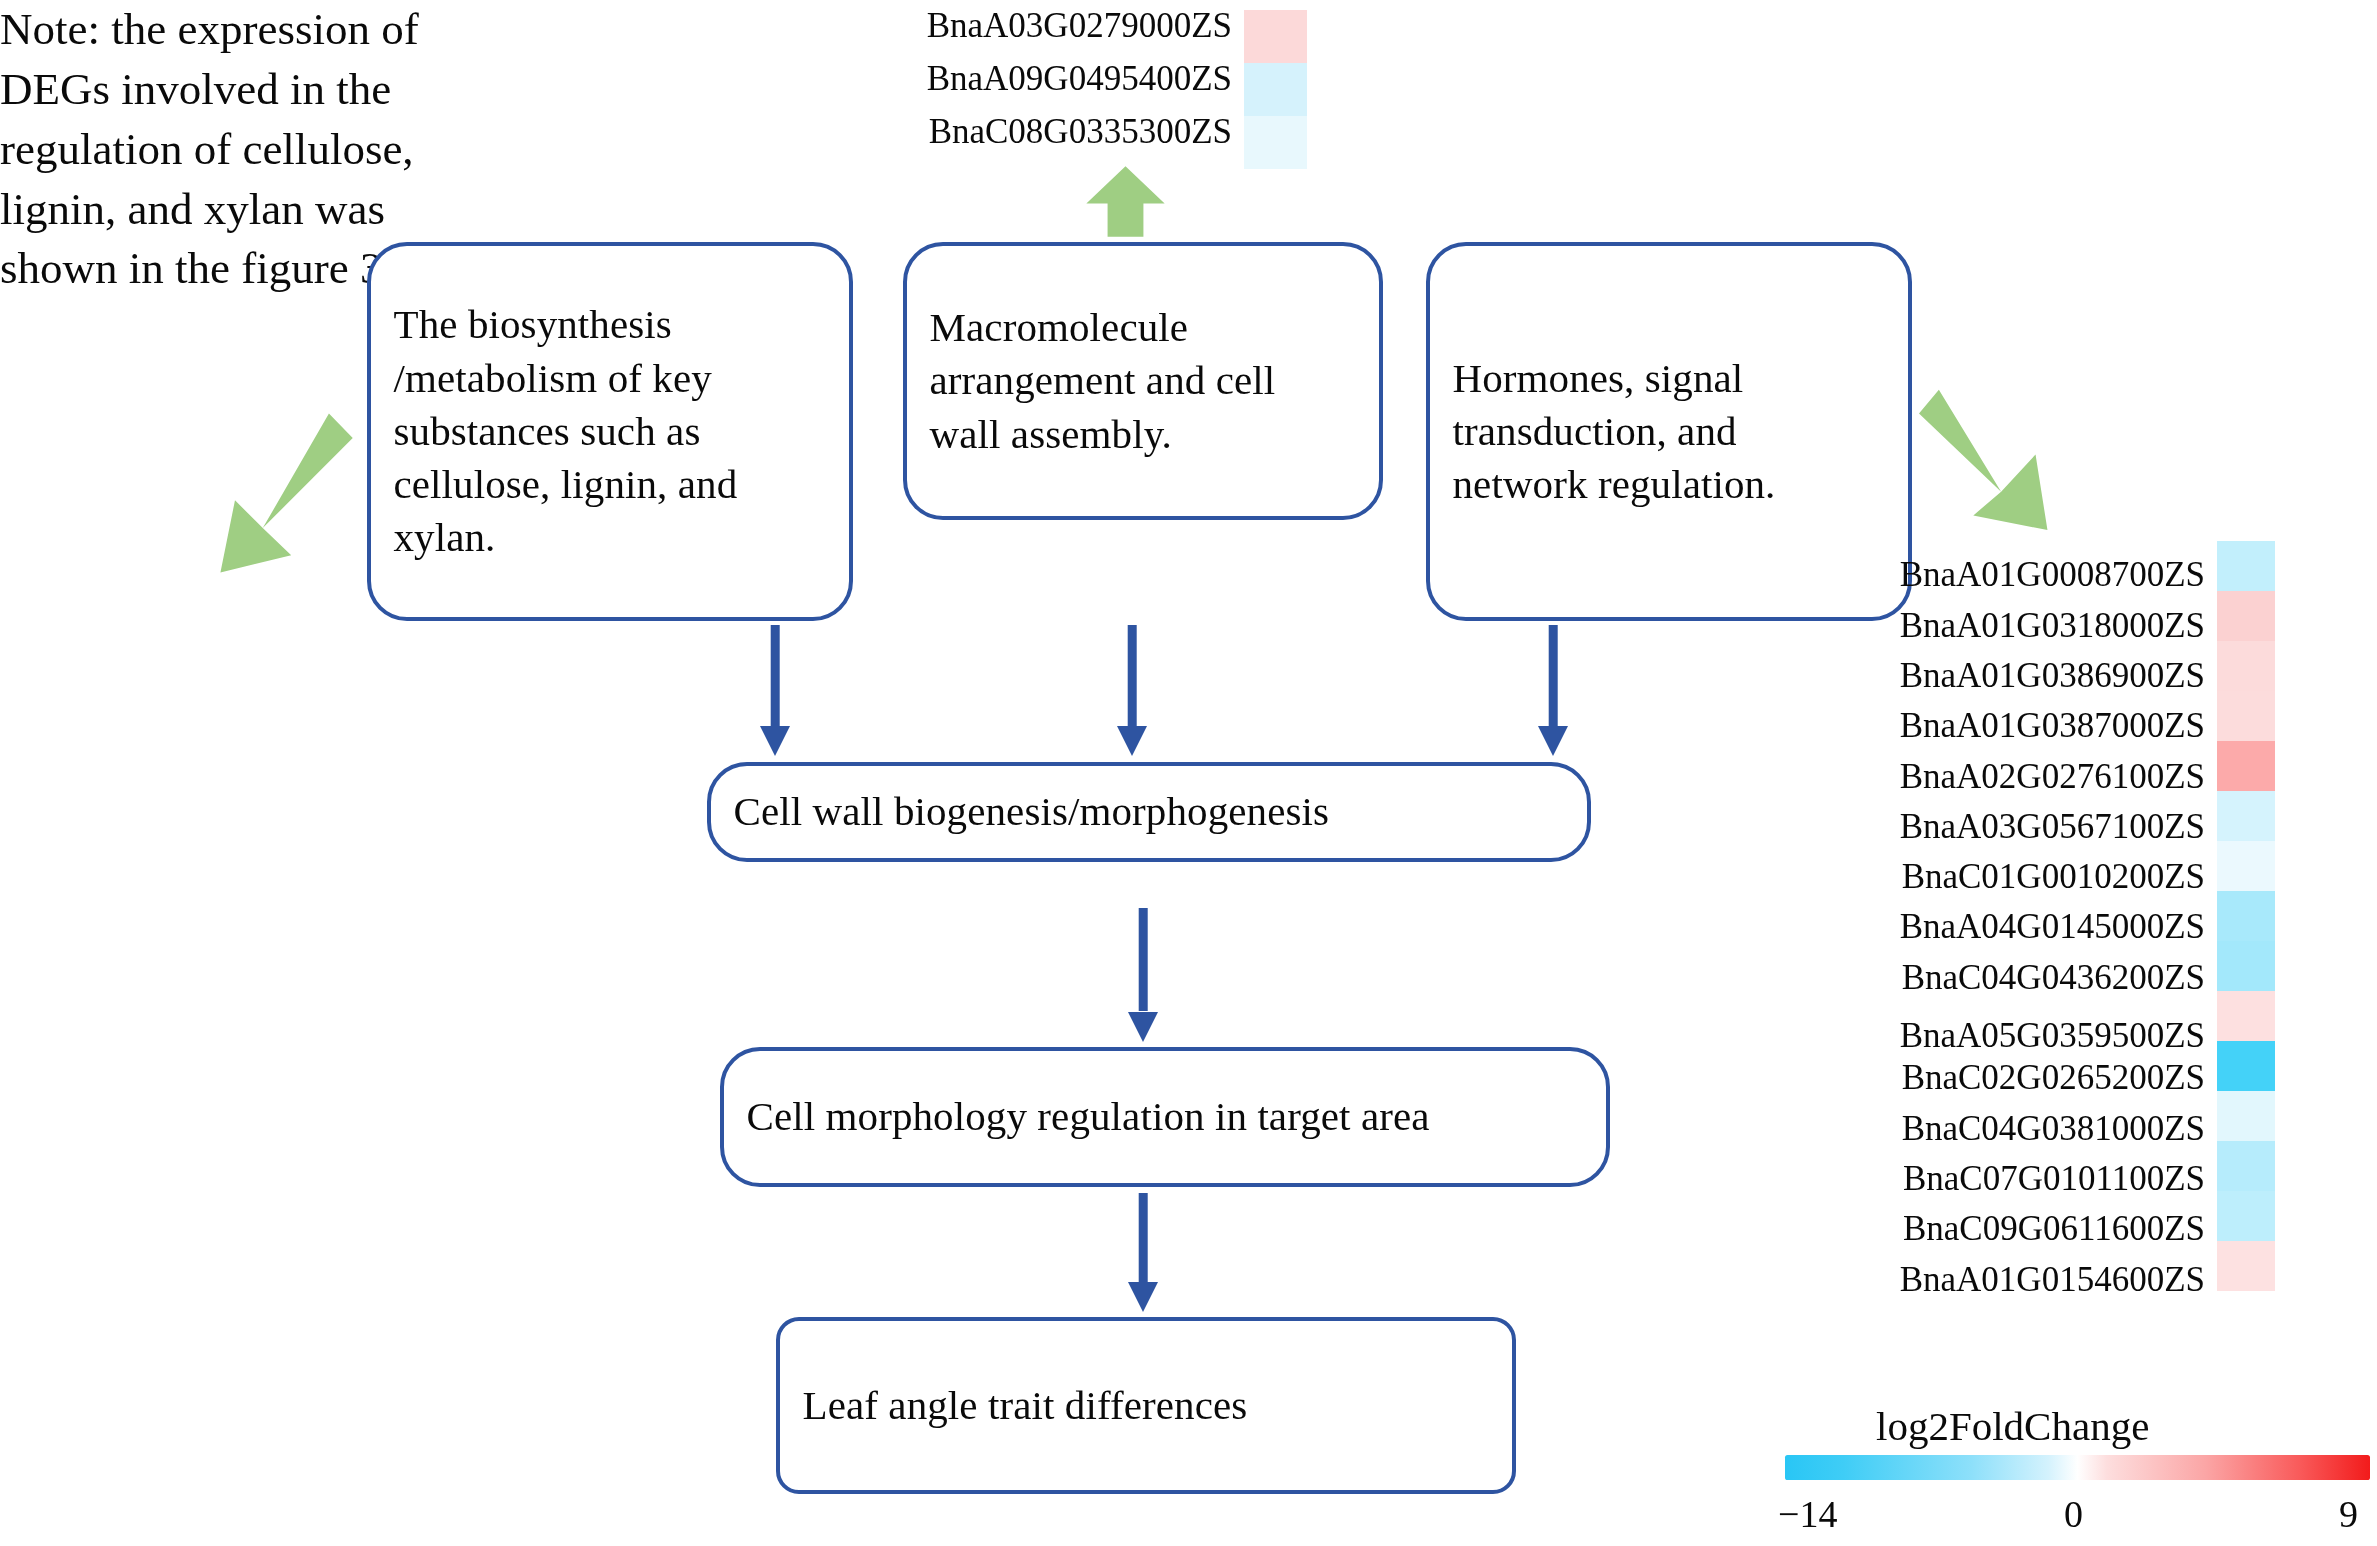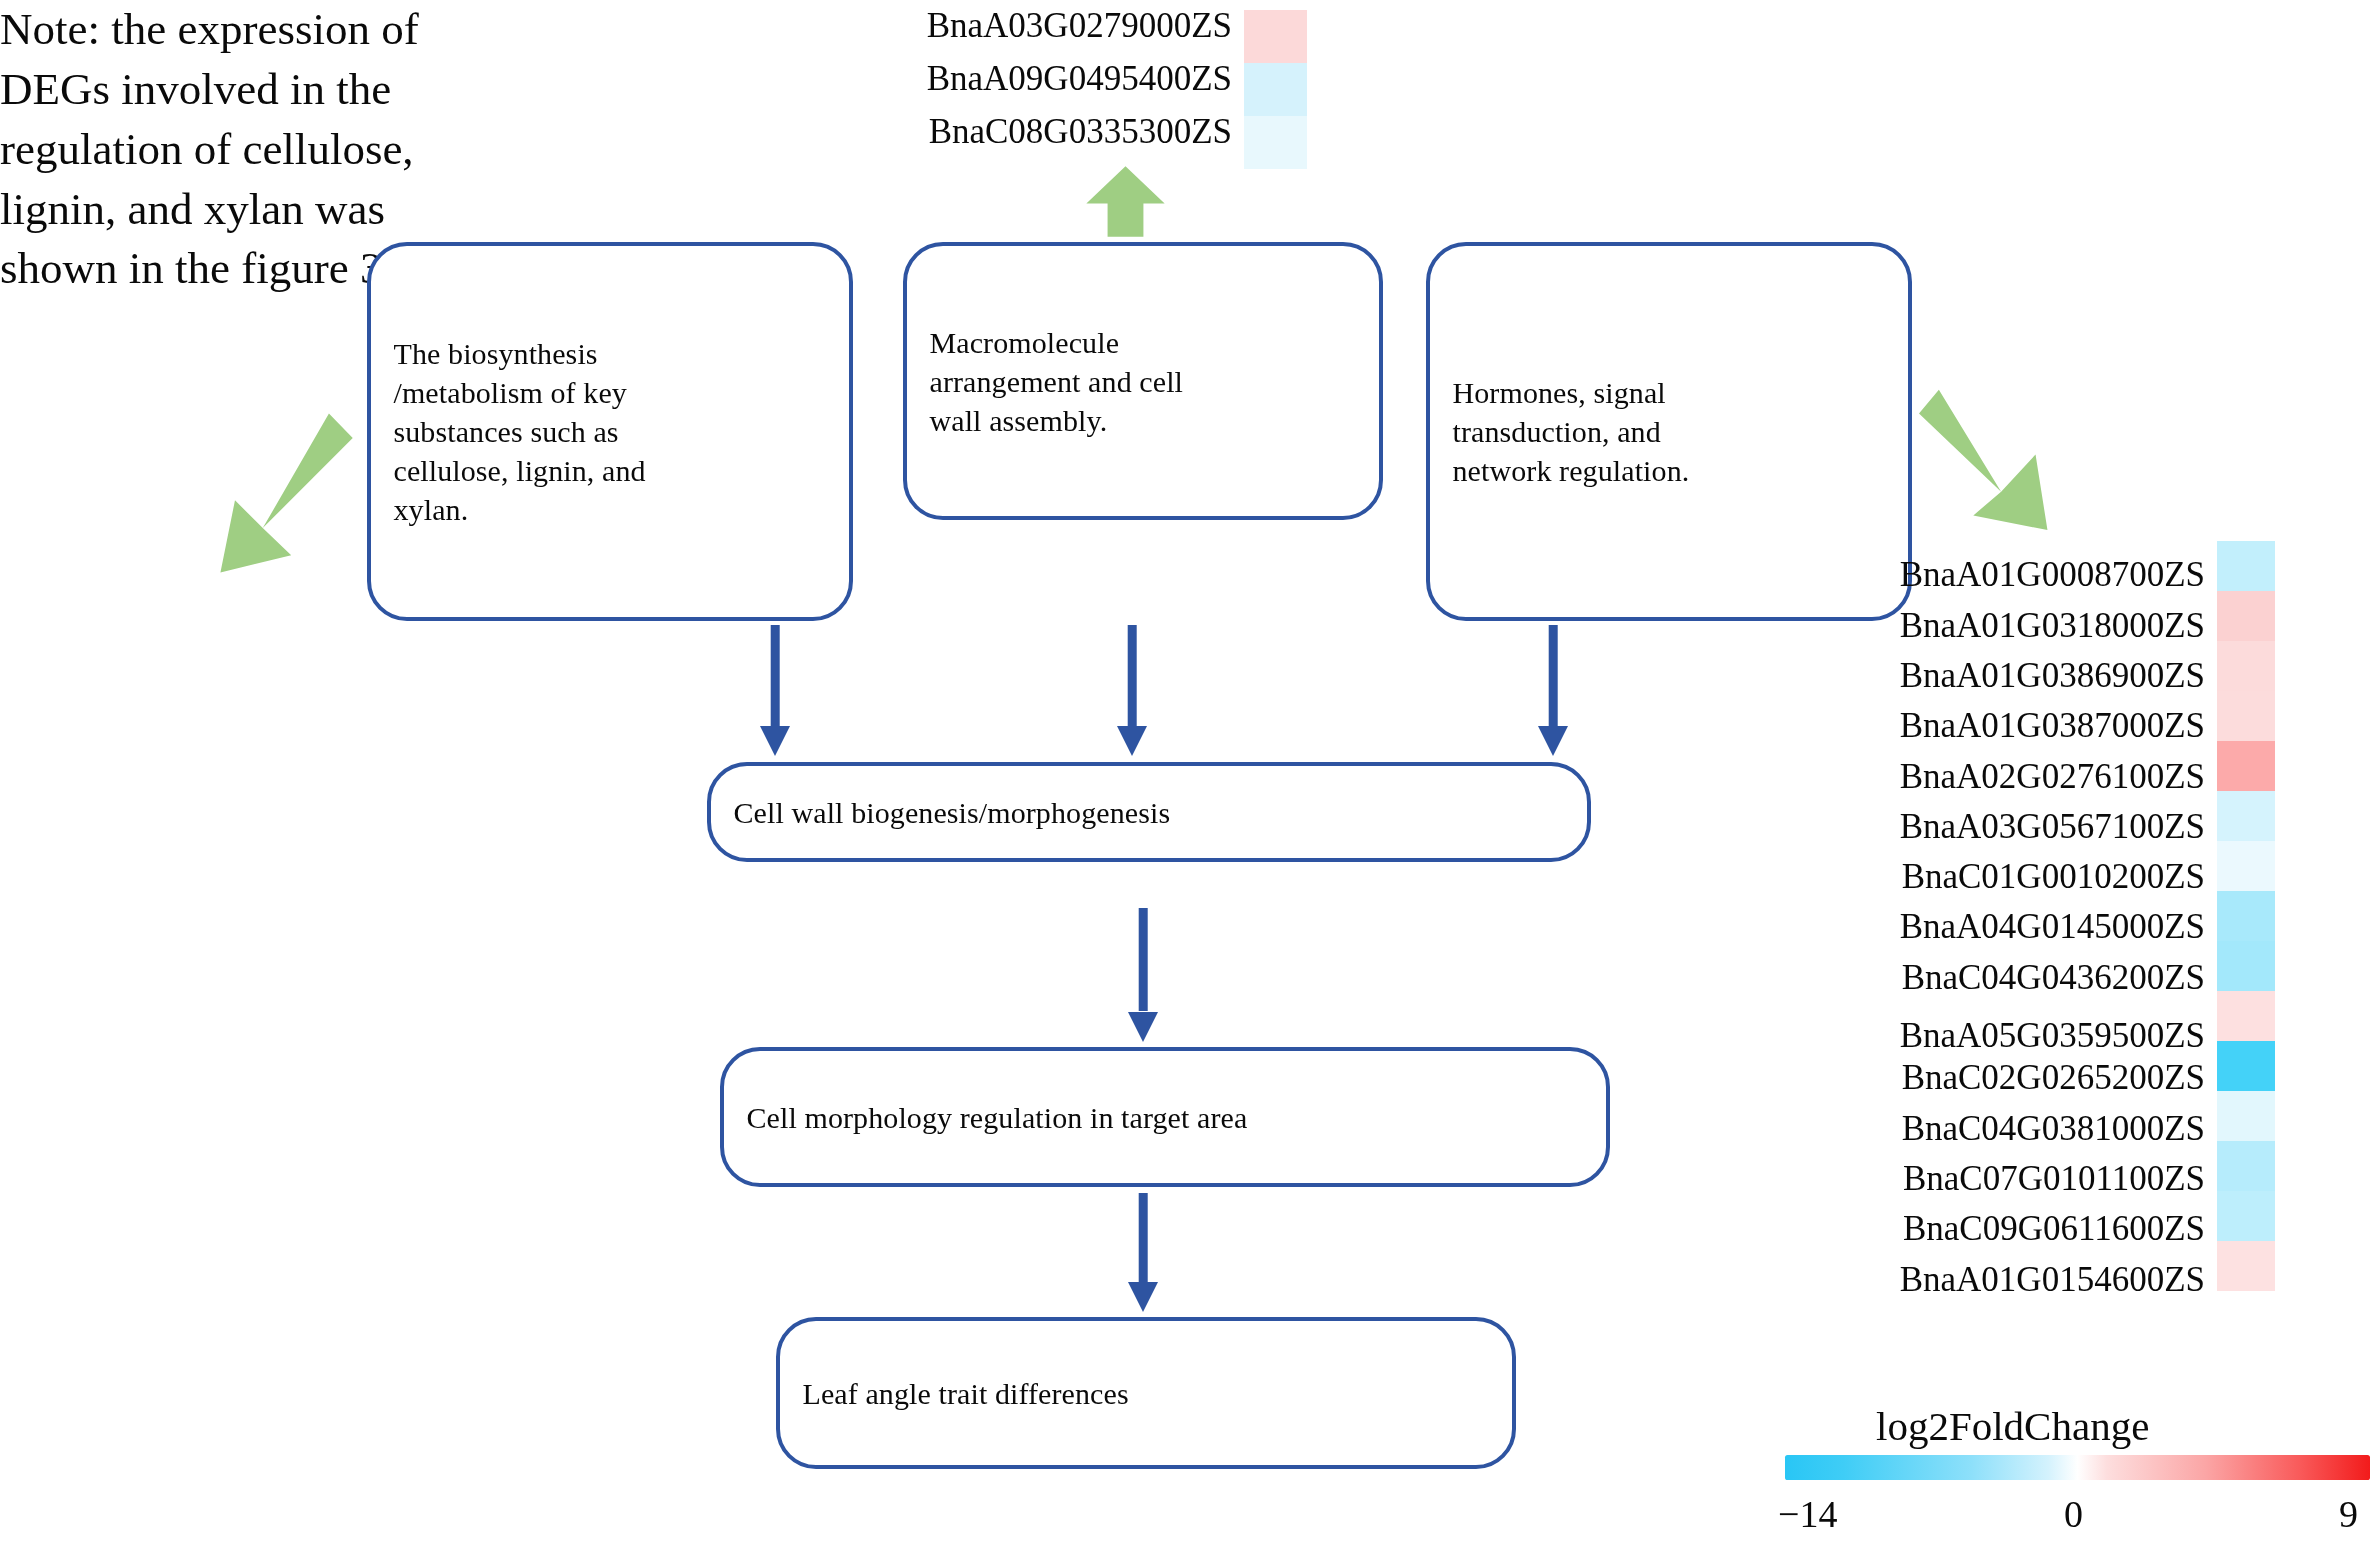--- a/index.html
+++ b/index.html
@@ -17,21 +17,21 @@
     border:4.6px solid #2E54A1;
     border-radius:40px;
     background:#ffffff;
     display:flex;
     align-items:center;
   }
   .flowbox .txt{
     display:block;
     width:100%;
     padding:0 22.5px;
-    font-size:30px;
+    font-size:41px;
     line-height:1.30;
     letter-spacing:0.1px;
     white-space:pre-line;
   }
   .flowbox.center .txt{ text-align:left; }
 
   
   #note-text{
     left:14.6px; top:655px; width:510px;
     font-size:45px; line-height:1.33; white-space:pre-line;
@@ -119,21 +119,21 @@
 </div>
 
 <div class="flowbox" id="box-cell-wall" style="left:707px;top:762px;width:884px;height:100px;">
   <span class="txt">Cell wall biogenesis/morphogenesis</span>
 </div>
 
 <div class="flowbox" id="box-cell-morphology" style="left:720px;top:1047px;width:890px;height:140px;">
   <span class="txt">Cell morphology regulation in target area</span>
 </div>
 
-<div class="flowbox" id="box-leaf-angle" style="left:776px;top:1317px;width:740px;height:152px;">
+<div class="flowbox" id="box-leaf-angle" style="left:776px;top:1317px;width:740px;height:177px;border-radius:23px;">
   <span class="txt">Leaf angle trait differences</span>
 </div>
 
 <div class="varrow" style="left:759px;top:625px;width:32px;height:131px;">
   <div class="shaft" style="height:101px;"></div>
     <div class="head"></div>
 </div>
 <div class="varrow" style="left:1116px;top:625px;width:32px;height:131px;">
   <div class="shaft" style="height:101px;"></div>
     <div class="head"></div>

